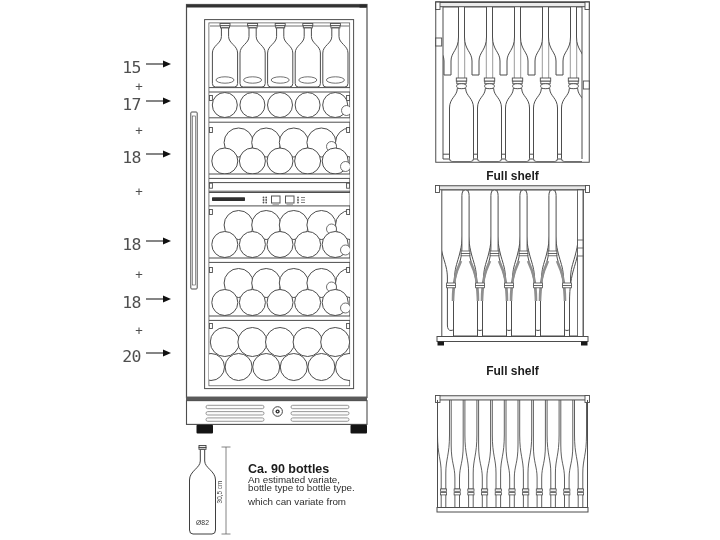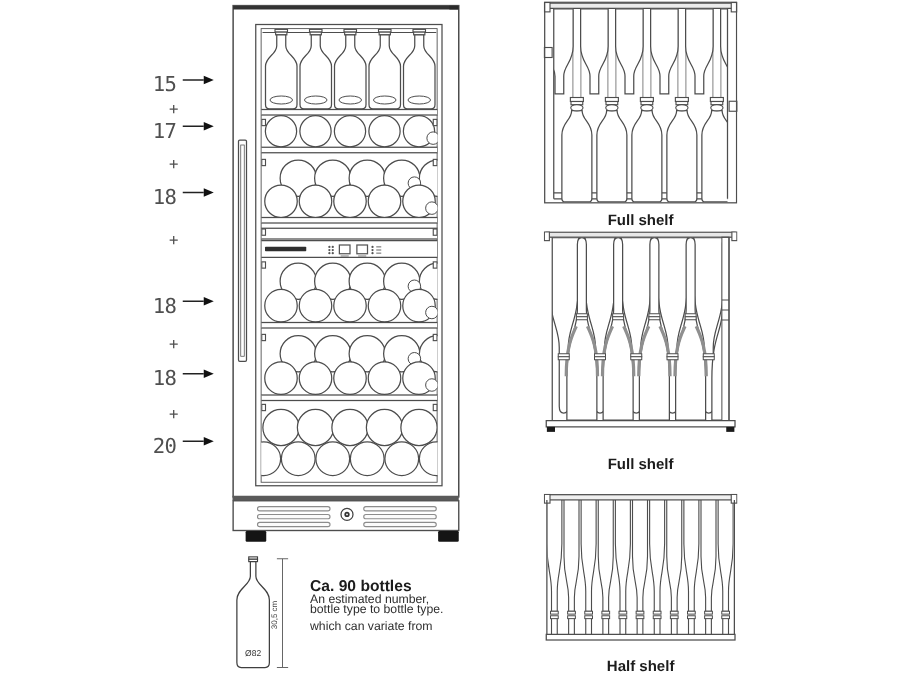--- a/index.html
+++ b/index.html
@@ -403,35 +403,34 @@
       <use href="#p3-long" transform="translate(145.5,5)"></use>
     </g>
     <g>
       <rect x="0.5" y="0.5" width="4.5" height="7" fill="#fff" stroke="#4d4d4d" stroke-width="0.9"></rect>
       <rect x="150" y="0.5" width="4.5" height="7" fill="#fff" stroke="#4d4d4d" stroke-width="0.9"></rect>
       <line x1="2.5" y1="4.95" x2="2.5" y2="117" stroke="#4d4d4d"></line>
       <line x1="152.5" y1="4.95" x2="152.5" y2="117" stroke="#4d4d4d"></line>
       <rect x="2" y="112.5" width="151" height="4.5" fill="#fff" stroke="#4d4d4d"></rect>
     </g>
   </svg>
-  <div class="panel-label" style="top:526px">Half shelf</div>
 
   <svg class="abs" style="left:188px;top:444px" width="52" height="96" viewBox="0 0 52 96">
     <g>
       <rect x="11" y="1.5" width="7" height="1.9" fill="#fff" stroke="#3f3f3f" stroke-width="0.9"></rect>
       <rect x="11" y="3.4" width="7" height="1.9" fill="#fff" stroke="#3f3f3f" stroke-width="0.9"></rect>
       <path d="M 12.3,5.3 L 12.3,17 C 12.3,24 1.5,27 1.5,36 L 1.5,86 Q 1.5,90 5,90 L 24,90 Q 27.5,90 27.5,86 L 27.5,36 C 27.5,27 16.7,24 16.7,17 L 16.7,5.3 Z" fill="#fff" stroke="#3f3f3f" stroke-width="1"></path>
     </g>
     <text x="14.5" y="81" text-anchor="middle" font-size="6.8" fill="#333" font-family="Liberation Sans, sans-serif">Ø82</text>
     <g stroke="#666" stroke-width="0.8">
       <line x1="38" y1="3" x2="38" y2="90"></line>
       <line x1="33.5" y1="3" x2="42.5" y2="3"></line>
       <line x1="33.5" y1="90" x2="42.5" y2="90"></line>
     </g>
     <text transform="rotate(-90 33.5 48)" x="33.5" y="48" text-anchor="middle" font-size="6.4" fill="#444" font-family="Liberation Sans, sans-serif">30,5 cm</text>
   </svg>
 
   <div class="note-title">Ca. 90 bottles</div>
-  <div class="note-line" style="top:474px">An estimated number,</div>
+  <div class="note-line" style="top:474px">An estimated variate,</div>
   <div class="note-line" style="top:496px">which can variate from</div>
   <div class="note-line" style="top:482px">bottle type to bottle type.</div>
 
 </div>
 
 </body></html>

